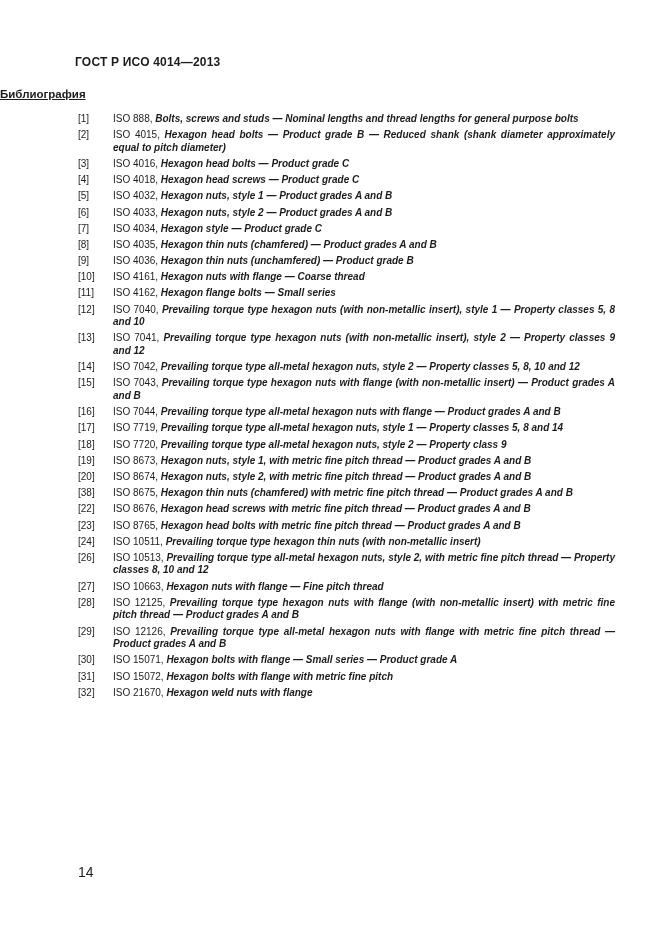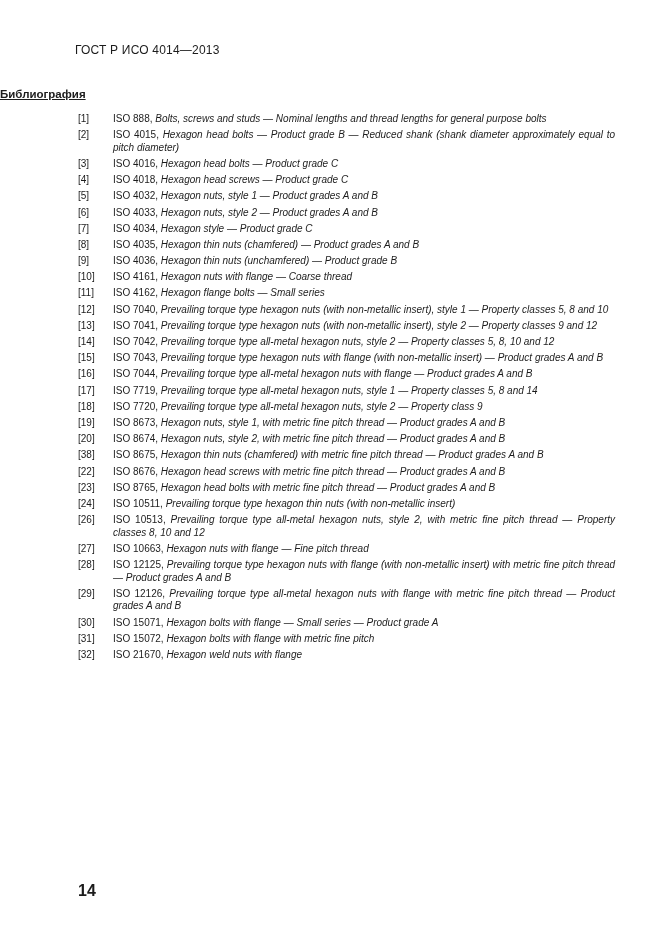--- a/index.html
+++ b/index.html
@@ -9,23 +9,23 @@
     background: #ffffff;
     font-family: "Liberation Sans", sans-serif;
     color: #1c1c1c;
     position: relative;
     overflow: hidden;
   }
   .page { position: absolute; inset: 0; }
   .doc-header {
     position: absolute;
     left: 75px;
-    top: 43px;
+    top: 55px;
     font-size: 12px;
-    font-weight: normal;
+    font-weight: bold;
     letter-spacing: 0.2px;
   }
   .bib-heading {
     position: absolute;
     left: 0;
     right: 0;
     top: 88px;
     text-align: left;
     font-size: 11.5px;
     font-weight: bold;
@@ -45,27 +45,27 @@
   }
   .entry .ref {
     flex: 0 0 35px;
   }
   .entry .body {
     flex: 1;
     text-align: justify;
   }
   .entry .title-italic {
     font-style: italic;
+    font-weight: bold;
   }
   .page-number {
     position: absolute;
     left: 78px;
-    top: 882px;
-    font-size: 16px;
-    font-weight: bold;
+    top: 864px;
+    font-size: 14px;
   }
 </style>
 </head>
 <body>
 
 <div class="page">
 
   <div class="doc-header">ГОСТ Р ИСО 4014—2013</div>
 
   <div class="bib-heading">Библиография</div>

